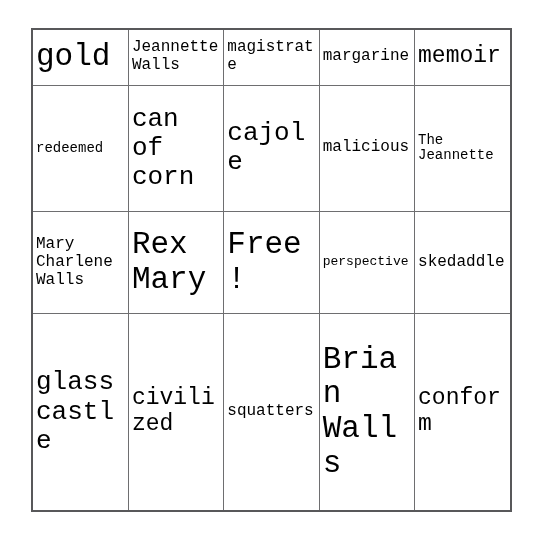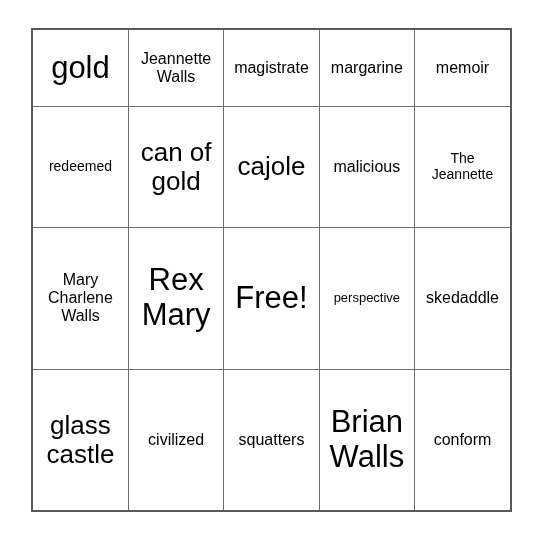--- a/index.html
+++ b/index.html
@@ -29,58 +29,59 @@
   .bingo-grid {
     width: 100%;
     height: 100%;
     border-collapse: collapse;
     table-layout: fixed;
   }
 
   .bingo-grid td {
     border: 1px solid #6e6e70;
     padding: 2px 3px;
-    text-align: center;
+    text-align: left;
     vertical-align: middle;
     line-height: 1.12;
     color: #000000;
     word-wrap: break-word;
     overflow: hidden;
+    font-family: Liberation Mono, monospace;
   }
 
   
   .bingo-grid tr:first-child td { border-top: none; }
   .bingo-grid tr:last-child td { border-bottom: none; }
   .bingo-grid td:first-child { border-left: none; }
   .bingo-grid td:last-child { border-right: none; }
 
   
   .fs-xl { font-size: 31px; }
   .fs-lg { font-size: 26px; }
-  .fs-md { font-size: 16px; }
+  .fs-md { font-size: 23px; }
   .fs-sm { font-size: 16px; }
   .fs-xs { font-size: 14px; margin-left: 24px; }
   .fs-xxs { font-size: 13px; }
 </style>
 </head>
 <body>
 
 <div id="bingo-card">
   <table class="bingo-grid">
     <tbody>
       <tr>
         <td class="fs-xl">gold</td>
         <td class="fs-sm">Jeannette Walls</td>
         <td class="fs-sm">magistrate</td>
         <td class="fs-sm">margarine</td>
         <td class="fs-md">memoir</td>
       </tr>
       <tr>
         <td class="fs-xs">redeemed</td>
-        <td class="fs-lg">can of gold</td>
+        <td class="fs-lg">can of corn</td>
         <td class="fs-lg">cajole</td>
         <td class="fs-sm">malicious</td>
         <td class="fs-xs">The Jeannette</td>
       </tr>
       <tr>
         <td class="fs-sm">Mary Charlene Walls</td>
         <td class="fs-xl">Rex Mary</td>
         <td class="fs-xl">Free!</td>
         <td class="fs-xxs">perspective</td>
         <td class="fs-sm">skedaddle</td>

